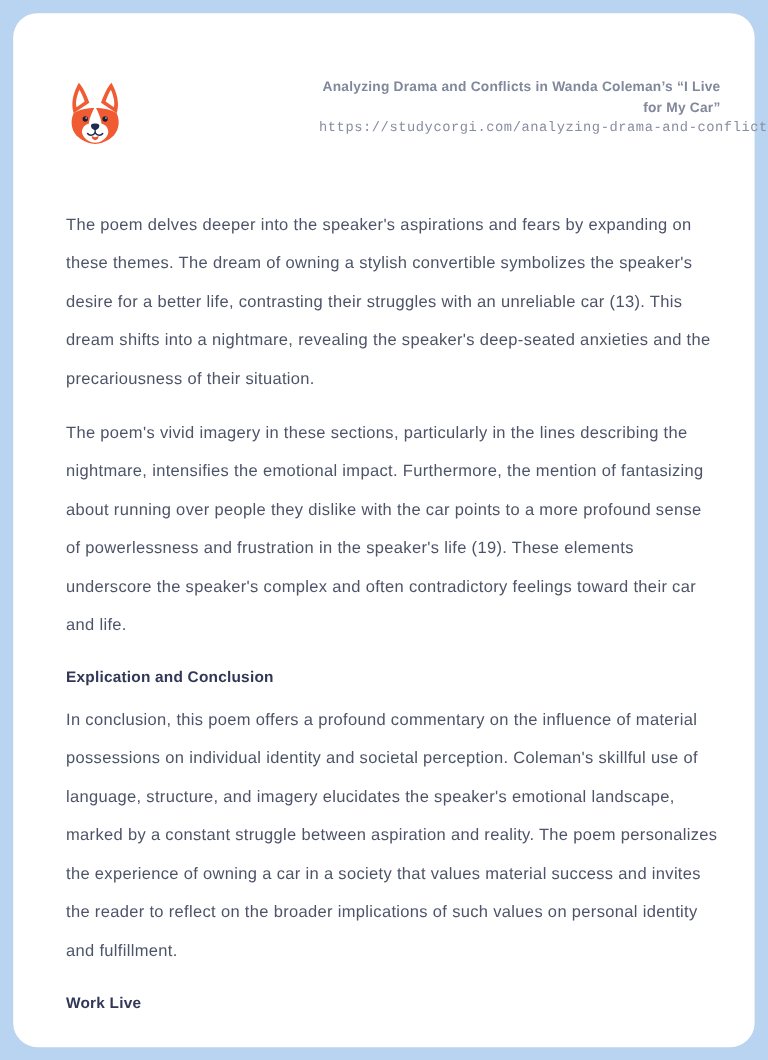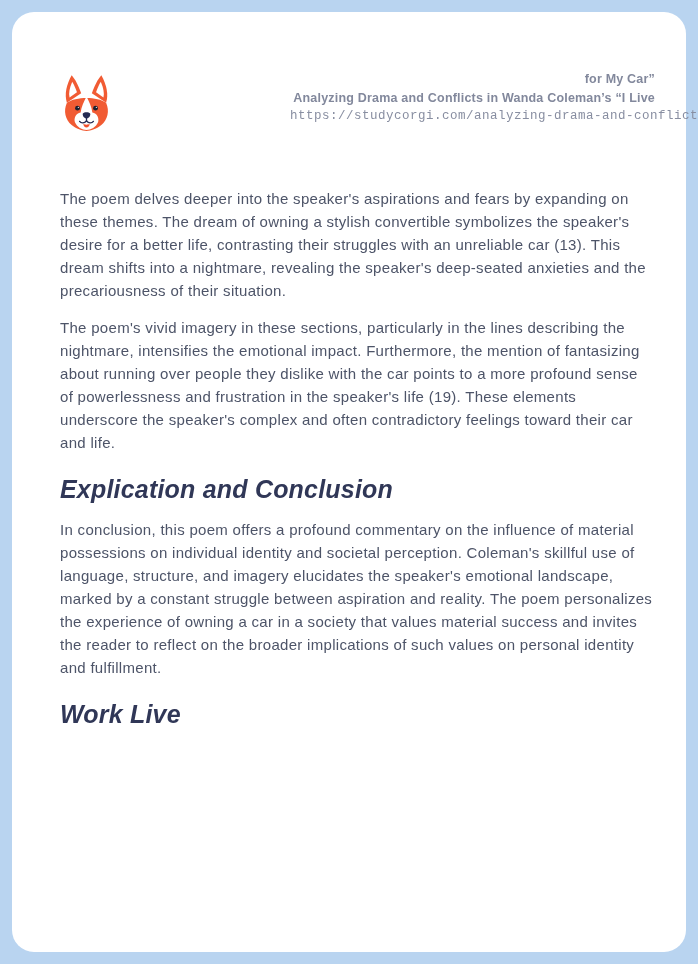--- a/index.html
+++ b/index.html
@@ -75,33 +75,32 @@
     letter-spacing: 0.5px;
     white-space: nowrap;
   }
   
   .article {
     margin-top: 50px;
     width: 595px;
   }
   .article p {
     font-size: 15px;
-    line-height: 23px;
+    line-height: 35px;
     letter-spacing: 0.3px;
     color: #4d5468;
     margin-bottom: 14px;
   }
   .article h2 {
-    font-size: 25px;
+    font-size: 14px;
     font-weight: bold;
     color: #303757;
     letter-spacing: 0.2px;
     margin-top: 21px;
     margin-bottom: 14px;
-    font-style: italic;
   }
   .cite-link {
     color: #2d35c8;
     font-style: italic;
     text-decoration: underline;
     cursor: pointer;
   }
   .cite-italic { font-style: italic; }
 </style>
 </head>
@@ -135,22 +134,22 @@
           <path d="M50 88 C46 93 40 93 37 89" stroke="#232a52" stroke-width="2.6" stroke-linecap="round" fill="none"></path>
           <path d="M50 88 C54 93 60 93 63 89" stroke="#232a52" stroke-width="2.6" stroke-linecap="round" fill="none"></path>
 
           <path d="M44 93 C44 103 56 103 56 93 C53 96 47 96 44 93 Z" fill="#f0512d"></path>
         </svg>
       </span>
     </div>
 
     <div class="header-meta">
       <div class="header-title">
+        <div class="header-title-line">Analyzing Drama and Conflicts in Wanda Coleman’s “I Live</div>
         <div class="header-title-line">for My Car”</div>
-        <div class="header-title-line">Analyzing Drama and Conflicts in Wanda Coleman’s “I Live</div>
       </div>
       <div class="header-url">
         <div class="header-url-line">https://studycorgi.com/analyzing-drama-and-conflicts-in-</div>
       </div>
     </div>
 
   </div>
 
   <div class="article">
     <p>The poem delves deeper into the speaker's aspirations and fears by expanding on these themes. The dream of owning a stylish convertible symbolizes the speaker's desire for a better life, contrasting their struggles with an unreliable car (13). This dream shifts into a nightmare, revealing the speaker's deep-seated anxieties and the precariousness of their situation.</p>

